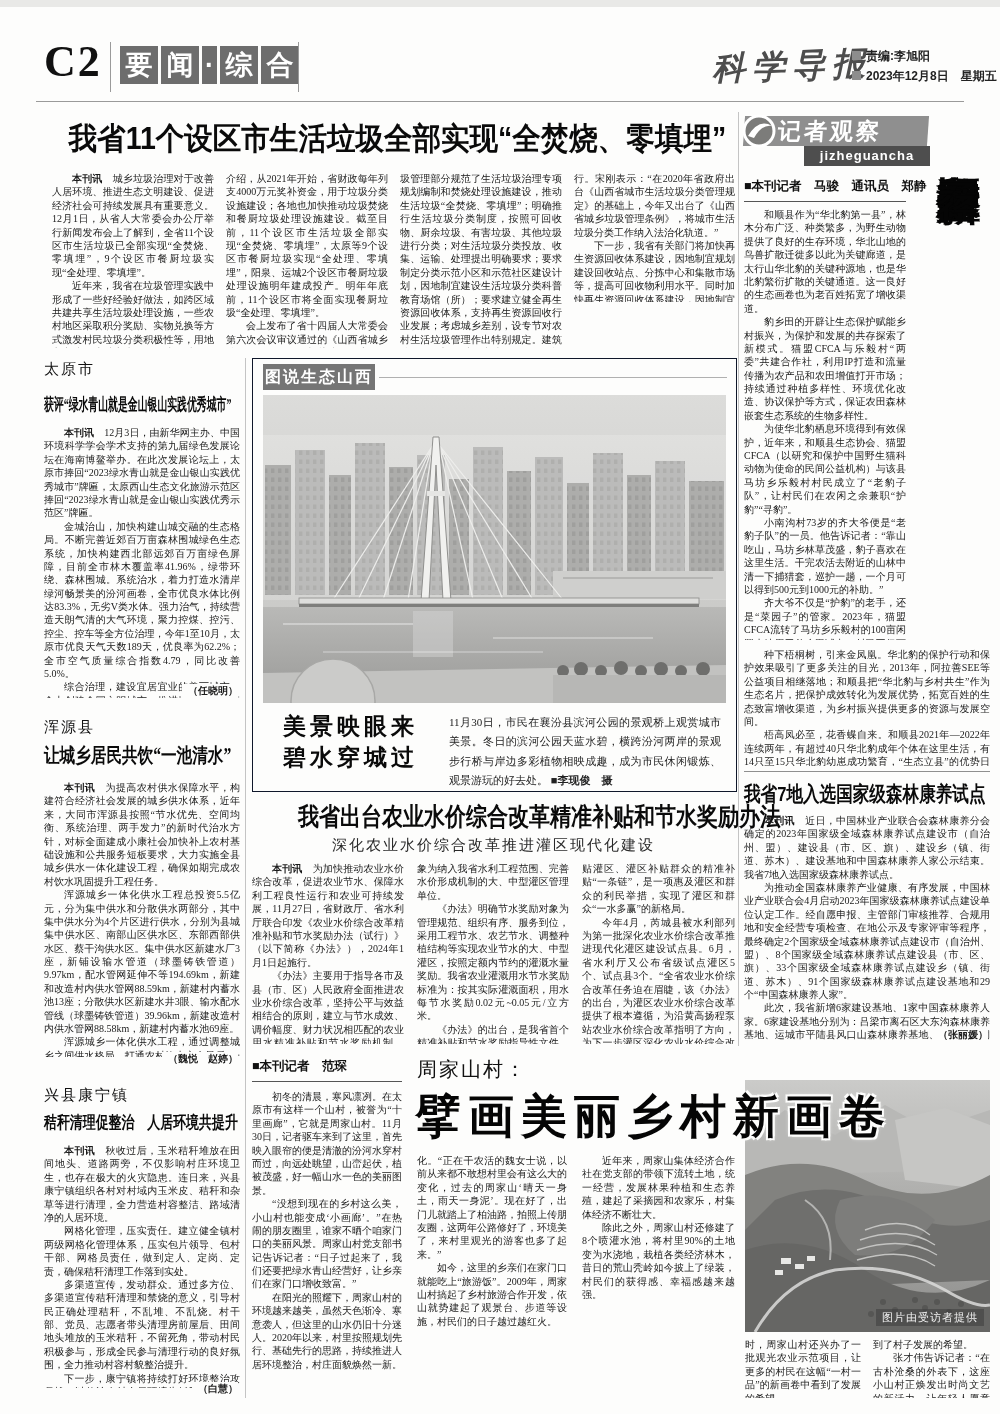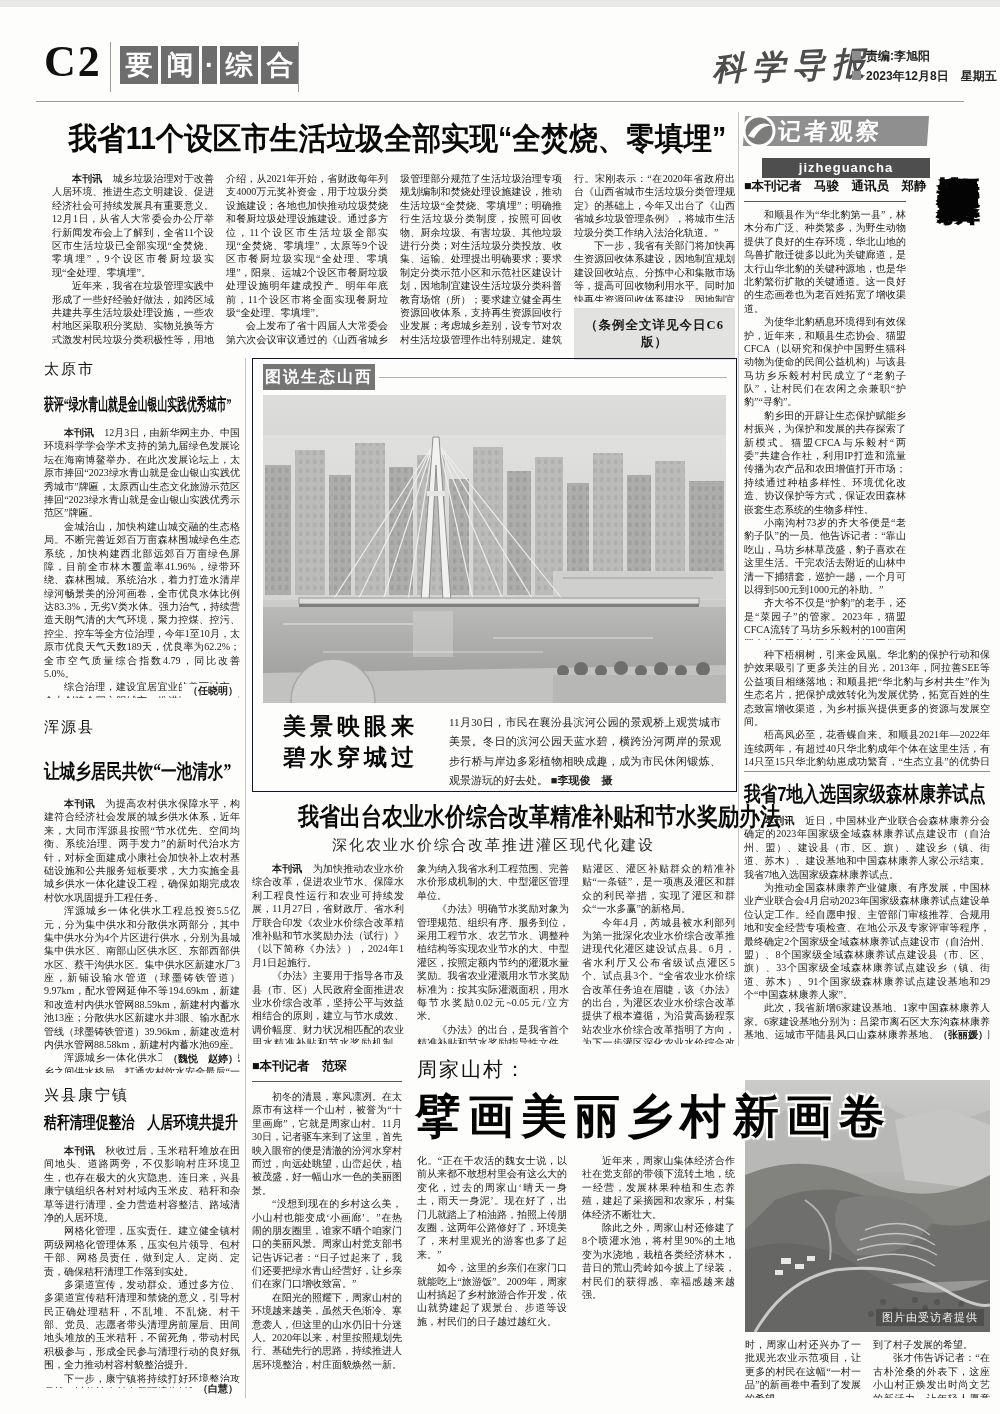--- a/index.html
+++ b/index.html
@@ -76,48 +76,47 @@
 
   <div class="abs" style="left:40px;top:118px;width:695px;text-align:center;">
     <span class="hl-sans squeeze" style="font-size:31px;transform:scaleX(0.92);transform-origin:center;">我省11个设区市生活垃圾全部实现“全焚烧、零填埋”</span>
   </div>
   <div class="abs bt" style="left:52px;top:172px;width:162px;height:176px;">
     <p><span class="lead">本刊讯</span>　<span>城乡垃圾治理对于改善人居环境、推进生态文明建设、促进经济社会可持续发展具有重要意义。12月1日，从省人大常委会办公厅举行新闻发布会上了解到，全省11个设区市生活垃圾已全部实现“全焚烧、零填埋”，9个设区市餐厨垃圾实现“全处理、零填埋”。</span></p>
     <p>近年来，我省在垃圾管理实践中形成了一些好经验好做法，如跨区域共建共享生活垃圾处理设施，一些农村地区采取积分奖励、实物兑换等方式激发村民垃圾分类积极性等，用地方立法形式对这些经验做法予以固化和推广，有利于提升全省城乡垃圾管理水平。</p>
 
   </div>
   <div class="abs bt" style="left:226px;top:172px;width:162px;height:176px;">
-    <p class="cont">介绍，从2021年开始，省财政每年列支4000万元奖补资金，用于垃圾分类设施建设；各地也加快推动垃圾焚烧和餐厨垃圾处理设施建设。通过多方位，11个设区市生活垃圾全部实现“全焚烧、零填埋”，太原等9个设区市餐厨垃圾实现“全处理、零填埋”，阳泉、运城2个设区市餐厨垃圾处理设施明年建成投产。明年年底前，11个设区市将全面实现餐厨垃圾“全处理、零填埋”。</p>
+    <p class="cont">介绍，从2021年开始，省财政每年列支4000万元奖补资金，用于垃圾分类设施建设；各地也加快推动垃圾焚烧和餐厨垃圾处理设施建设。截至目前，11个设区市生活垃圾全部实现“全焚烧、零填埋”，太原等9个设区市餐厨垃圾实现“全处理、零填埋”，阳泉、运城2个设区市餐厨垃圾处理设施明年建成投产。明年年底前，11个设区市将全面实现餐厨垃圾“全处理、零填埋”。</p>
     <p>会上发布了省十四届人大常委会第六次会议审议通过的《山西省城乡垃圾管理条例》的相关情况。该条例共六章60条，包括总则、生活垃圾管理、建筑垃圾管理、监督管理、法律责任和附则。其中，生活垃</p>
   </div>
   <div class="abs bt" style="left:400px;top:172px;width:162px;height:176px;">
     <p class="cont">圾管理部分规范了生活垃圾治理专项规划编制和焚烧处理设施建设，推动生活垃圾“全焚烧、零填埋”；明确推行生活垃圾分类制度，按照可回收物、厨余垃圾、有害垃圾、其他垃圾进行分类；对生活垃圾分类投放、收集、运输、处理提出明确要求；要求制定分类示范小区和示范社区建设计划，因地制宜建设生活垃圾分类科普教育场馆（所）；要求建立健全再生资源回收体系，支持再生资源回收行业发展；考虑城乡差别，设专节对农村生活垃圾管理作出特别规定。建筑垃圾管理部分对源头减量、收集、运输、处置各环节提出明确要求，要求建立完善建筑垃圾回收和综合利用体系。</p>
 
   </div>
   <div class="abs bt" style="left:574px;top:172px;width:161px;height:130px;">
     <p class="cont">行。宋刚表示：“在2020年省政府出台《山西省城市生活垃圾分类管理规定》的基础上，今年又出台了《山西省城乡垃圾管理条例》，将城市生活垃圾分类工作纳入法治化轨道。”</p>
     <p>下一步，我省有关部门将加快再生资源回收体系建设，因地制宜规划建设回收站点、分拣中心和集散市场等，提高可回收物利用水平。同时加快再生资源回收体系建设，因地制宜规划建设回收站点、分拣中心和集散市场等，提高可回收物利用水平。</p>
 
   </div>
-  <div class="abs notice-box" style="left:574px;top:308px;width:153px;">（条例全文详见今日C6版）</div>
 
   <div class="abs" style="left:44px;top:360px;width:196px;height:338px;">
     <div class="kicker">太原市</div>
     <div style="margin-top:14px;"><span class="hl-serif squeeze" style="font-size:17px;transform:scaleX(0.58);">获评“绿水青山就是金山银山实践优秀城市”</span></div>
     <div class="bt" style="margin-top:10px;height:272px;position:relative;">
       <p><span class="lead">本刊讯</span>　<span>12月3日，由新华网主办、中国环境科学学会学术支持的第九届绿色发展论坛在海南博鳌举办。在此次发展论坛上，太原市捧回“2023绿水青山就是金山银山实践优秀城市”牌匾，太原西山生态文化旅游示范区捧回“2023绿水青山就是金山银山实践优秀示范区”牌匾。</span></p>
       <p>金城治山，加快构建山城交融的生态格局。不断完善近郊百万亩森林围城绿色生态系统，加快构建西北部远郊百万亩绿色屏障，目前全市林木覆盖率41.96%，绿带环绕、森林围城。系统治水，着力打造水清岸绿河畅景美的汾河画卷，全市优良水体比例达83.3%，无劣V类水体。强力治气，持续营造天朗气清的大气环境，聚力控煤、控污、控尘、控车等全方位治理，今年1至10月，太原市优良天气天数189天，优良率为62.2%；全市空气质量综合指数4.79，同比改善5.0%。</p>
       <p>综合治理，建设宜居宜业的美丽城市。全力创建全国文明城市，推进城乡环境、基础设施、交通秩序、市场秩序、市民素质、公益宣传等6个方面存在的23种乱象问题整改；积极创建国家卫生城市，实施8个创卫专项行动；持续推进老旧小区改造，推动了城市的有机更新。</p>
     </div>
     <div class="sig">（任晓明）</div>
   </div>
 
   <div class="abs" style="left:44px;top:718px;width:196px;height:348px;">
     <div class="kicker">浑源县</div>
-    <div style="margin-top:21px;"><span class="hl-serif squeeze" style="font-size:20px;transform:scaleX(0.78);">让城乡居民共饮“一池清水”</span></div>
+    <div style="margin-top:5px;"><span class="hl-serif squeeze" style="font-size:20px;transform:scaleX(0.78);">让城乡居民共饮“一池清水”</span></div>
     <div class="bt" style="margin-top:12px;height:276px;position:relative;">
       <p><span class="lead">本刊讯</span>　<span>为提高农村供水保障水平，构建符合经济社会发展的城乡供水体系，近年来，大同市浑源县按照“节水优先、空间均衡、系统治理、两手发力”的新时代治水方针，对标全面建成小康社会加快补上农村基础设施和公共服务短板要求，大力实施全县城乡供水一体化建设工程，确保如期完成农村饮水巩固提升工程任务。</span></p>
       <p>浑源城乡一体化供水工程总投资5.5亿元，分为集中供水和分散供水两部分，其中集中供水分为4个片区进行供水，分别为县城集中供水区、南部山区供水区、东部西部供水区、蔡干沟供水区。集中供水区新建水厂3座，新铺设输水管道（球墨铸铁管道）9.97km，配水管网延伸不等194.69km，新建和改造村内供水管网88.59km，新建村内蓄水池13座；分散供水区新建水井3眼、输水配水管线（球墨铸铁管道）39.96km，新建改造村内供水管网88.58km，新建村内蓄水池69座。</p>
       <p>浑源城乡一体化供水工程，通过调整城乡之间供水格局，打通农村饮水安全最后“一公里”，逐步建立起城乡供水同质、同服务的供水保障体系，让群众从“有水吃”转变为“吃好水”，逐步实现“城乡供水一体化”的目标。</p>
     </div>
     <div class="sig">（魏悦　赵婷）</div>
   </div>
 
   <div class="abs" style="left:44px;top:1086px;width:196px;height:310px;">
     <div class="kicker">兴县康宁镇</div>
@@ -246,27 +245,27 @@
     <p>今年4月，芮城县被水利部列为第一批深化农业水价综合改革推进现代化灌区建设试点县。6月，省水利厅又公布省级试点灌区5个、试点县3个。“全省农业水价综合改革任务迫在眉睫，该《办法》的出台，为灌区农业水价综合改革提供了根本遵循，为沿黄高扬程泵站农业水价综合改革指明了方向，为下一步灌区深化农业水价综合改革打下了坚实的基础，有力地保障了灌区的可持续发展。”省水利厅农水处相关负责人说。</p>
 
   </div>
 
   <div class="abs" style="left:744px;top:116px;width:150px;height:52px;">
     <div class="obs-top" style="position:absolute;left:0;top:0;width:150px;padding-left:34px;">记者观察</div>
     <svg class="abs" style="left:-4px;top:-4px;" width="38" height="38" viewBox="0 0 38 38">
       <circle cx="19" cy="19" r="15" fill="#7c7c7a" stroke="#ffffff" stroke-width="3"></circle>
       <path d="M8,24 Q19,6 32,14 Q22,12 14,26 Z" fill="#ffffff"></path>
     </svg>
-    <div class="obs-bottom" style="position:absolute;right:-36px;top:30px;width:168px;margin-top:12px;">jizheguancha</div>
+    <div class="obs-bottom" style="position:absolute;right:-36px;top:30px;width:126px;">jizheguancha</div>
   </div>
   <div class="abs byline" style="left:744px;top:178px;width:162px;">■本刊记者　马骏　通讯员　郑静</div>
   <div class="abs bt" style="left:744px;top:208px;width:162px;height:432px;">
     <p>和顺县作为“华北豹第一县”，林木分布广泛、种类繁多，为野生动物提供了良好的生存环境，华北山地的鸟兽扩散迁徙多以此为关键廊道，是太行山华北豹的关键种源地，也是华北豹繁衍扩散的关键通道。这一良好的生态画卷也为老百姓拓宽了增收渠道。</p>
+    <p>豹乡田的开辟让生态保护赋能乡村振兴，为保护和发展的共存探索了新模式。猫盟CFCA与乐毅村“两委”共建合作社，利用IP打造和流量传播为农产品和农田增值打开市场；持续通过种植多样性、环境优化改造、协议保护等方式，保证农田森林嵌套生态系统的生物多样性。</p>
     <p>为使华北豹栖息环境得到有效保护，近年来，和顺县生态协会、猫盟CFCA（以研究和保护中国野生猫科动物为使命的民间公益机构）与该县马坊乡乐毅村村民成立了“老豹子队”，让村民们在农闲之余兼职“护豹”“寻豹”。</p>
-    <p>豹乡田的开辟让生态保护赋能乡村振兴，为保护和发展的共存探索了新模式。猫盟CFCA与乐毅村“两委”共建合作社，利用IP打造和流量传播为农产品和农田增值打开市场；持续通过种植多样性、环境优化改造、协议保护等方式，保证农田森林嵌套生态系统的生物多样性。</p>
     <p>小南沟村73岁的齐大爷便是“老豹子队”的一员。他告诉记者：“靠山吃山，马坊乡林草茂盛，豹子喜欢在这里生活。干完农活去附近的山林中清一下捕猎套，巡护一趟，一个月可以得到500元到1000元的补助。”</p>
     <p>齐大爷不仅是“护豹”的老手，还是“菜园子”的管家。2023年，猫盟CFCA流转了马坊乡乐毅村的100亩闲置土地用于豹乡田试点，村民不仅可以得到土地流转资金，还可以在豹乡田干活挣钱。如今，这块田种植有黄玉米、糯玉米、高粱、小米、苦荞、甜荞、莜麦、苜蓿、土豆、黄豆、绿豆、黑豆等粮食作物，以及白菜、西葫芦、茄子、西红柿、黄瓜、油麦菜等蔬菜。</p>
   </div>
   <div class="abs vert-hl" style="right:12px;top:150px;height:690px;">和顺豹乡田有了生态致富新路径</div>
   <div class="abs bt" style="left:744px;top:648px;width:246px;height:118px;">
     <p>种下梧桐树，引来金凤凰。华北豹的保护行动和保护效果吸引了更多关注的目光，2013年，阿拉善SEE等公益项目相继落地；和顺县把“华北豹与乡村共生”作为生态名片，把保护成效转化为发展优势，拓宽百姓的生态致富增收渠道，为乡村振兴提供更多的资源与发展空间。</p>
     <p>梧高凤必至，花香蝶自来。和顺县2021年—2022年连续两年，有超过40只华北豹成年个体在这里生活，有14只至15只华北豹幼崽成功繁育，“生态立县”的优势日益突出，生态致富之路也越走越宽。</p>
   </div>
   <div class="rule-h" style="left:744px;top:771px;width:246px;background:#8f8f8f;"></div>
 

